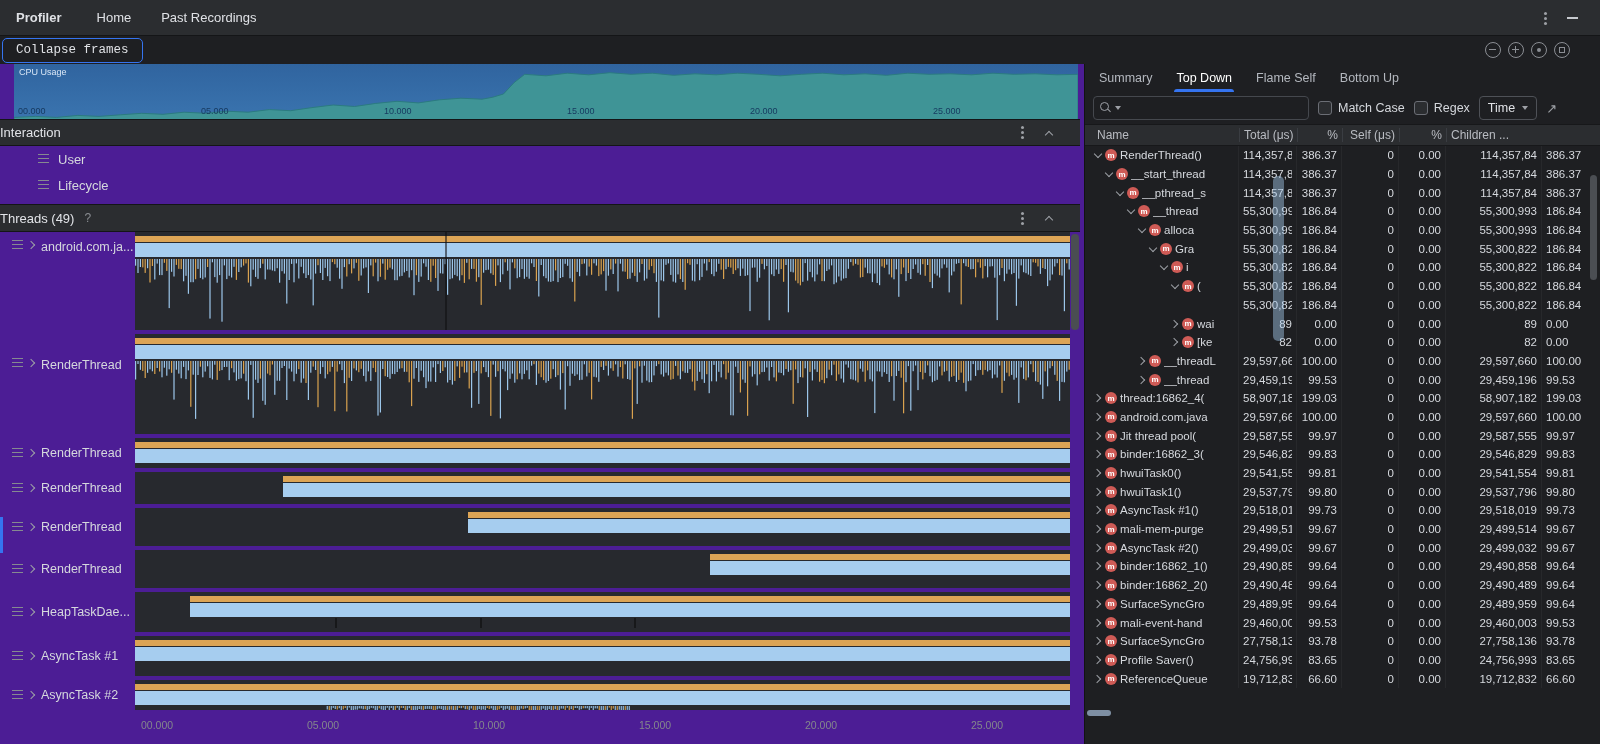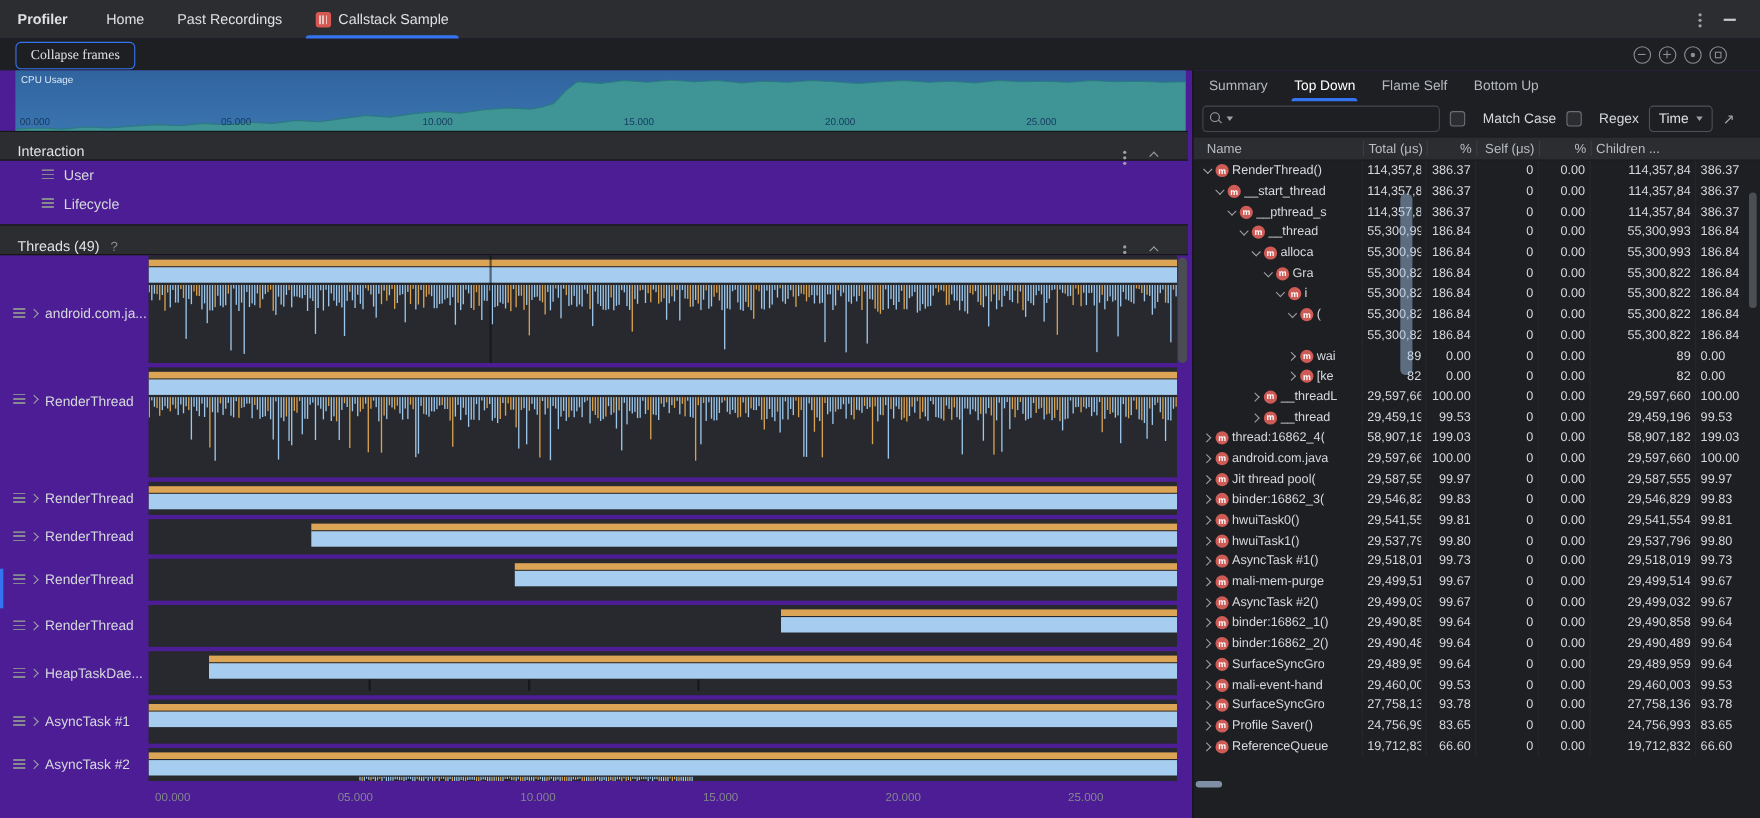--- a/index.html
+++ b/index.html
@@ -14,36 +14,36 @@
   .tab.active::after{content:"";position:absolute;left:6px;right:6px;bottom:0;height:3px;background:#3574f0;border-radius:3px 3px 0 0}
   .rec-ico{width:14px;height:14px;border-radius:3px;background:#d75853;position:relative}
   .rec-ico::after{content:"";position:absolute;left:3px;top:3px;width:8px;height:8px;
     background:linear-gradient(90deg,#f2d7d4 1.5px,transparent 1.5px 3px,#f2d7d4 3px 4.5px,transparent 4.5px 6px,#f2d7d4 6px 7.5px,transparent 7.5px);opacity:.85}
   .win-icos{position:absolute;right:22px;top:0;height:36px;display:flex;align-items:center;gap:20px}
   .kebab{position:relative;width:3px;height:3px;background:#9da0a6;border-radius:50%;box-shadow:0 -5px 0 #9da0a6,0 5px 0 #9da0a6;display:inline-block}
   .minim{width:11px;height:2px;background:#c6c9ce;display:inline-block}
 
   
   .toolbar{position:absolute;left:0;top:36px;width:1600px;height:28px;background:#1e1f22;display:flex;align-items:center}
-  .collapse-btn{margin-left:14px;height:25px;padding:0 13px;background:transparent;border:1px solid #3574f0;border-radius:5px;color:#dfe1e5;font-size:12.5px;font-family:Liberation Serif, serif}
+  .collapse-btn{margin-left:2px;height:25px;padding:0 13px;background:transparent;border:1px solid #3574f0;border-radius:5px;color:#dfe1e5;font-size:12.5px;font-family:Liberation Mono, monospace}
   .zoom-icos{position:absolute;right:30px;display:flex;gap:7px}
   .cico{width:16px;height:16px;border:1.4px solid #8b8e94;border-radius:50%;position:relative;display:inline-block}
   .cico .hbar{position:absolute;left:3px;top:6px;width:7px;height:1.4px;background:#8b8e94}
   .cico .vbar{position:absolute;left:6px;top:3px;width:1.4px;height:7px;background:#8b8e94}
   .cico .dot{position:absolute;left:5px;top:5px;width:4px;height:4px;border-radius:50%;background:#8b8e94}
   .cico .sq{position:absolute;left:4px;top:4px;width:6px;height:6px;border:1.2px solid #8b8e94}
 
   
   .cpu{position:absolute;left:14px;top:64px;width:1064px;height:55px;background:linear-gradient(180deg,#30649f,#3a74af);overflow:hidden}
   .cpu svg{position:absolute;left:0;top:0}
   .cpu-label{position:absolute;left:5px;top:3px;font-size:9px;color:#d9e7f6}
   .cpu-time{position:absolute;bottom:3px;font-size:9px;color:#16395f}
 
   
-  .sec-h{position:absolute;left:0;width:1080px;background:#2b2d30;border-top:1px solid #141517;border-bottom:1px solid #141517;display:flex;align-items:flex-end;padding-left:16px;font-size:13px;color:#e2e4e8}
+  .sec-h{position:absolute;left:0;width:1080px;background:#2b2d30;border-top:1px solid #141517;border-bottom:1px solid #141517;display:flex;align-items:center;font-size:13px;color:#e2e4e8}
   .sec-h .kebab{position:absolute;right:56px}
   .sec-h .chev{position:absolute;right:26px}
   .help{color:#8a8d92;margin-left:10px;font-size:12px}
   .irow{position:absolute;left:0;width:1080px;height:26px;display:flex;align-items:center;gap:9px;padding-left:38px;font-size:13px;color:#d5d8dd}
   .events-ico{width:11px;height:10px;flex:none;background:repeating-linear-gradient(180deg,#868a90 0 1.4px,transparent 1.4px 3.8px);display:inline-block}
 
   .chev{display:inline-block;width:10px;height:10px;position:relative;flex:none}
   .chev::before{content:"";position:absolute;width:5px;height:5px;border-right:1.4px solid #9da0a6;border-bottom:1.4px solid #9da0a6;left:2px;top:1px;transform:rotate(45deg)}
   .chev.r::before{transform:rotate(-45deg);left:1px;top:2px}
   .chev.up::before{transform:rotate(-135deg);top:4px}
@@ -70,21 +70,21 @@
   .tabs2 .stab{font-size:12.5px;color:#b4b8bf}
   .atab.active,.stab.active{color:#fff}
   .atab.active::after,.stab.active::after{content:"";position:absolute;left:-2px;right:-2px;bottom:0;height:3px;background:#3574f0;border-radius:3px 3px 0 0}
   .filterrow{display:flex;align-items:center;height:32px;padding-left:8px;gap:9px}
   .search{width:216px;height:24px;border:1px solid #45484e;border-radius:4px;display:flex;align-items:center;padding:0 6px;gap:3px;background:#1e1f22}
   .search input{flex:1;min-width:0;background:transparent;border:none;outline:none;color:#dfe1e5;font-size:12px;font-family:"Liberation Sans",sans-serif}
   .mag{width:12px;height:12px;position:relative;flex:none}
   .mag::before{content:"";position:absolute;left:0;top:0;width:7px;height:7px;border:1.4px solid #9da0a6;border-radius:50%}
   .mag::after{content:"";position:absolute;left:7px;top:8px;width:4px;height:1.4px;background:#9da0a6;transform:rotate(45deg)}
   .caret{width:0;height:0;border-left:3.5px solid transparent;border-right:3.5px solid transparent;border-top:4px solid #9da0a6;display:inline-block;flex:none}
-  .cb{display:flex;align-items:center;gap:16px;font-size:12.5px;color:#d5d8dd;white-space:nowrap}
+  .cb{display:flex;align-items:center;gap:6px;font-size:12.5px;color:#d5d8dd;white-space:nowrap}
   .box{width:14px;height:14px;border:1px solid #6b6e75;border-radius:3px;background:#2b2d30;flex:none}
   .clock-dd{height:24px;border:1px solid #4e5157;border-radius:4px;display:flex;align-items:center;gap:7px;padding:0 8px;font-size:12.5px;color:#dfe1e5;white-space:nowrap}
   .jump{color:#9da0a6;font-size:13px}
 
   .thead{height:22px;background:#2b2d30;border-top:1px solid #17181a;border-bottom:1px solid #17181a;display:flex;align-items:center;padding-left:8px;font-size:12px;color:#b9bcc2}
   .hc{padding:0 4px;border-left:1px solid #3a3d42;overflow:hidden;white-space:nowrap;flex:none}
   .hc.name{width:146px;border-left:none}
   .hc.total{width:58px;text-align:right}
   .hc.pct{width:45px;text-align:right}
   .hc.self{width:57px;text-align:right}
@@ -116,24 +116,20 @@
 <div class="app">
 
   <div class="topbar">
     <div class="app-title">Profiler</div>
     <div class="tab">
         <span>Home</span>
       </div>
     <div class="tab">
         <span>Past Recordings</span>
       </div>
-    <div class="tab active">
-      <span class="rec-ico"></span>
-      <span>Callstack Sample</span>
-    </div>
     <div class="win-icos">
       <span class="kebab"></span>
       <span class="minim"></span>
     </div>
   </div>
 
   <div class="toolbar">
     <button class="collapse-btn">Collapse frames</button>
     <div class="zoom-icos">
       <span class="cico">
@@ -182,21 +178,21 @@
   </div>
 
   <div class="sec-h" style="top:204px;height:28px">
     <span>Threads (49)</span>
     <span class="help">?</span>
     <span class="kebab"></span>
     <span class="chev up"></span>
   </div>
   <div id="threads-container">
   <div class="thread-row" style="top: 232px; height: 98px;">
-    <div class="thread-label" style="align-items: center; padding-top: 8px;">
+    <div class="thread-label" style="align-items: flex-start; padding-top: 8px;">
       <span class="events-ico"></span>
       <span class="chev r"></span>
       <span class="tname">android.com.ja...</span>
     </div>
     <div class="track">
           <div class="tbar" style="left: 0px;">
             <div class="ob"></div>
             <div class="bb"></div>
           </div>
           <svg class="spikes" width="935" height="69" style="top: 27px;">

